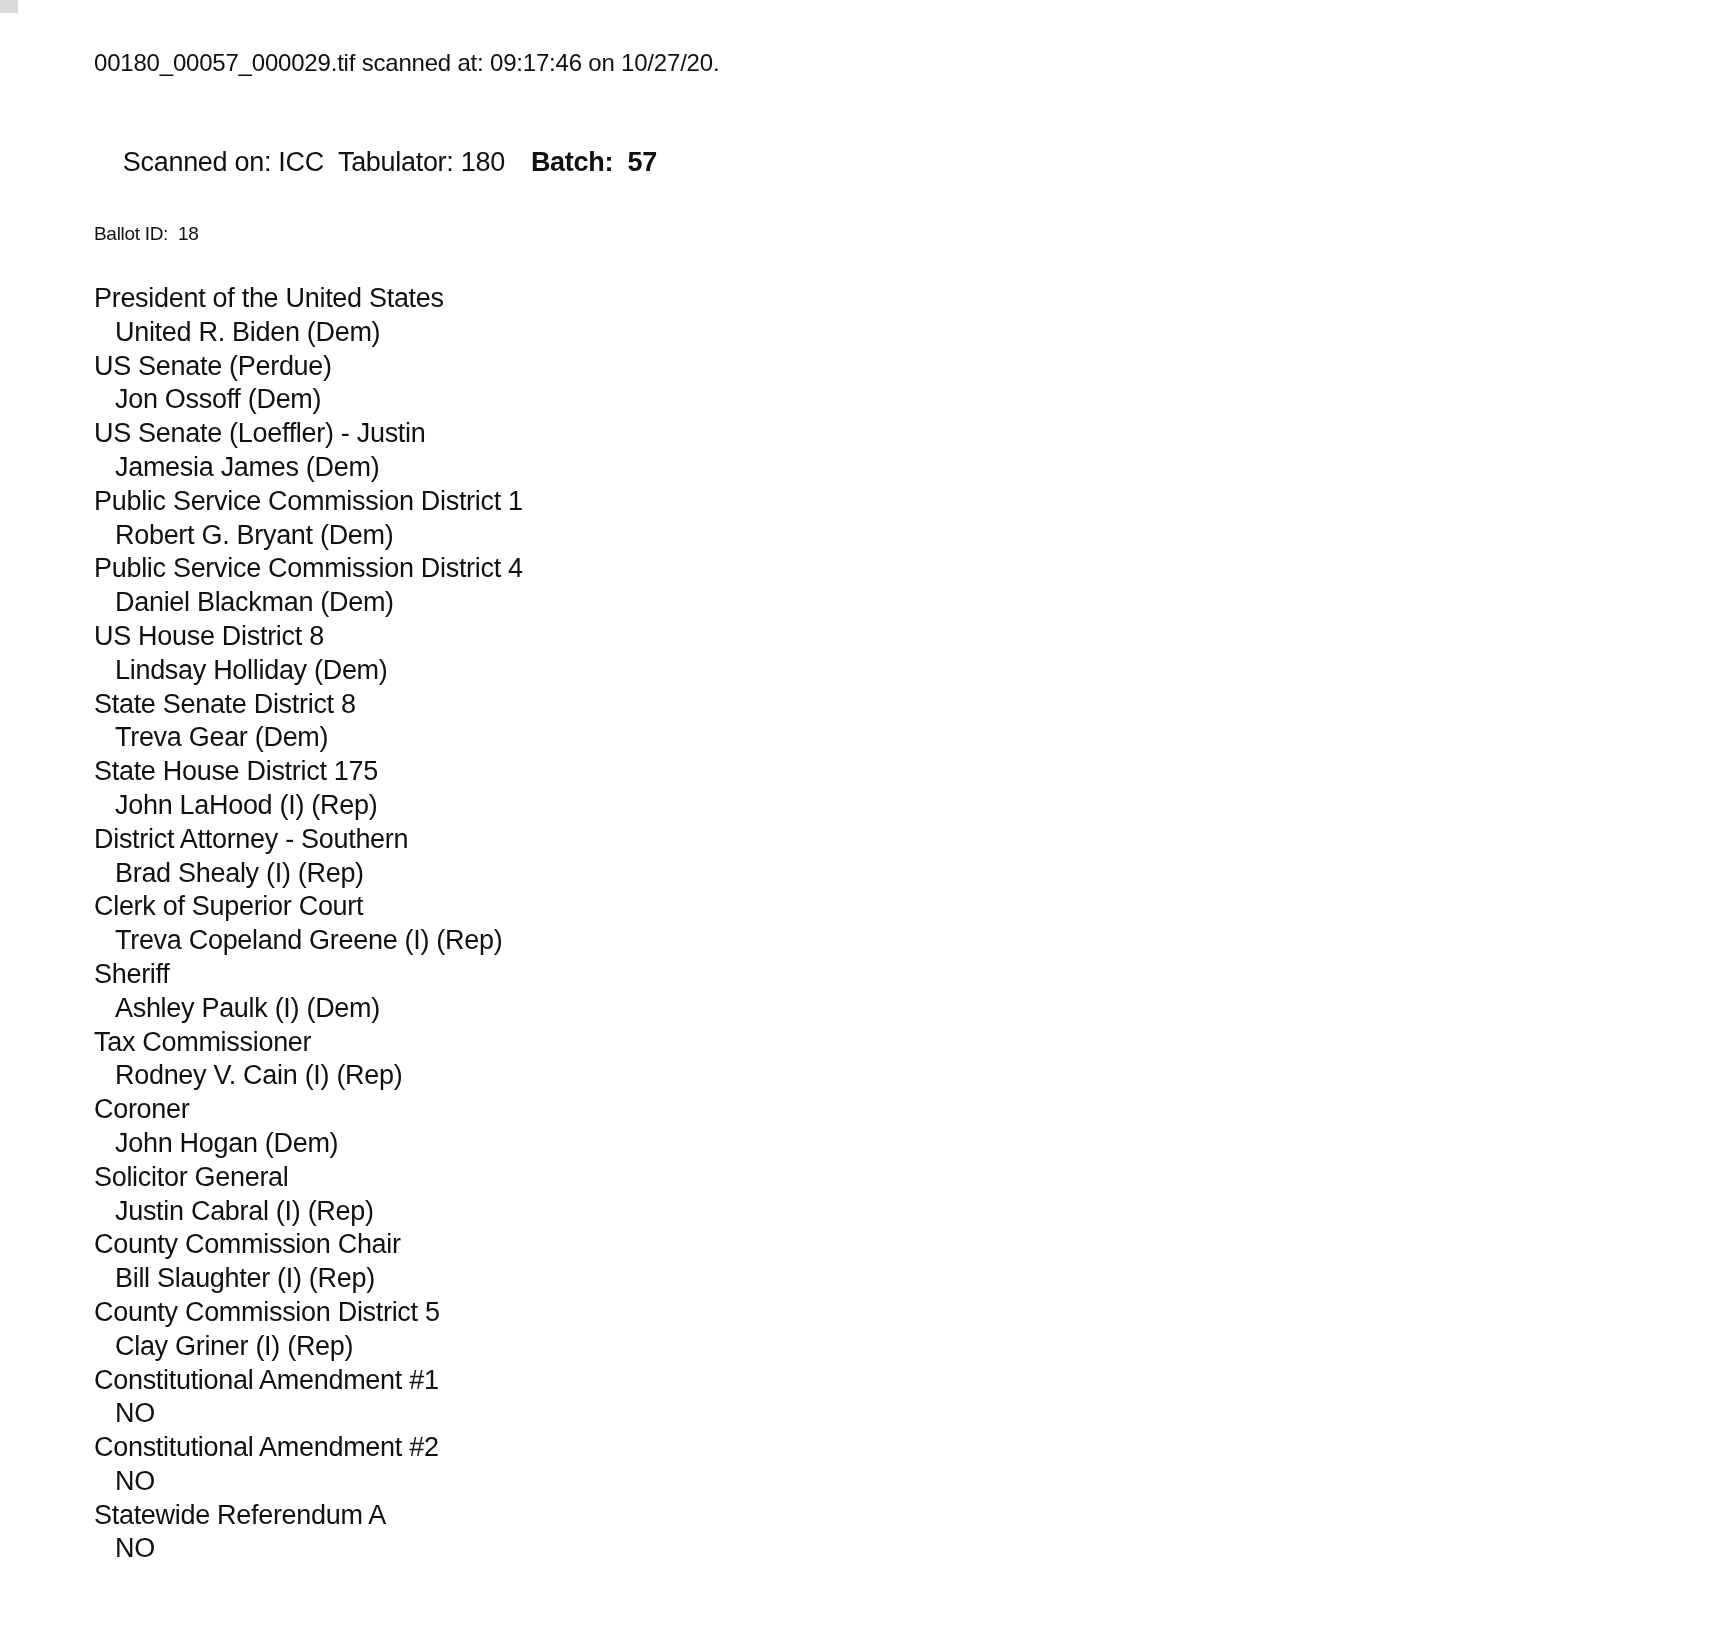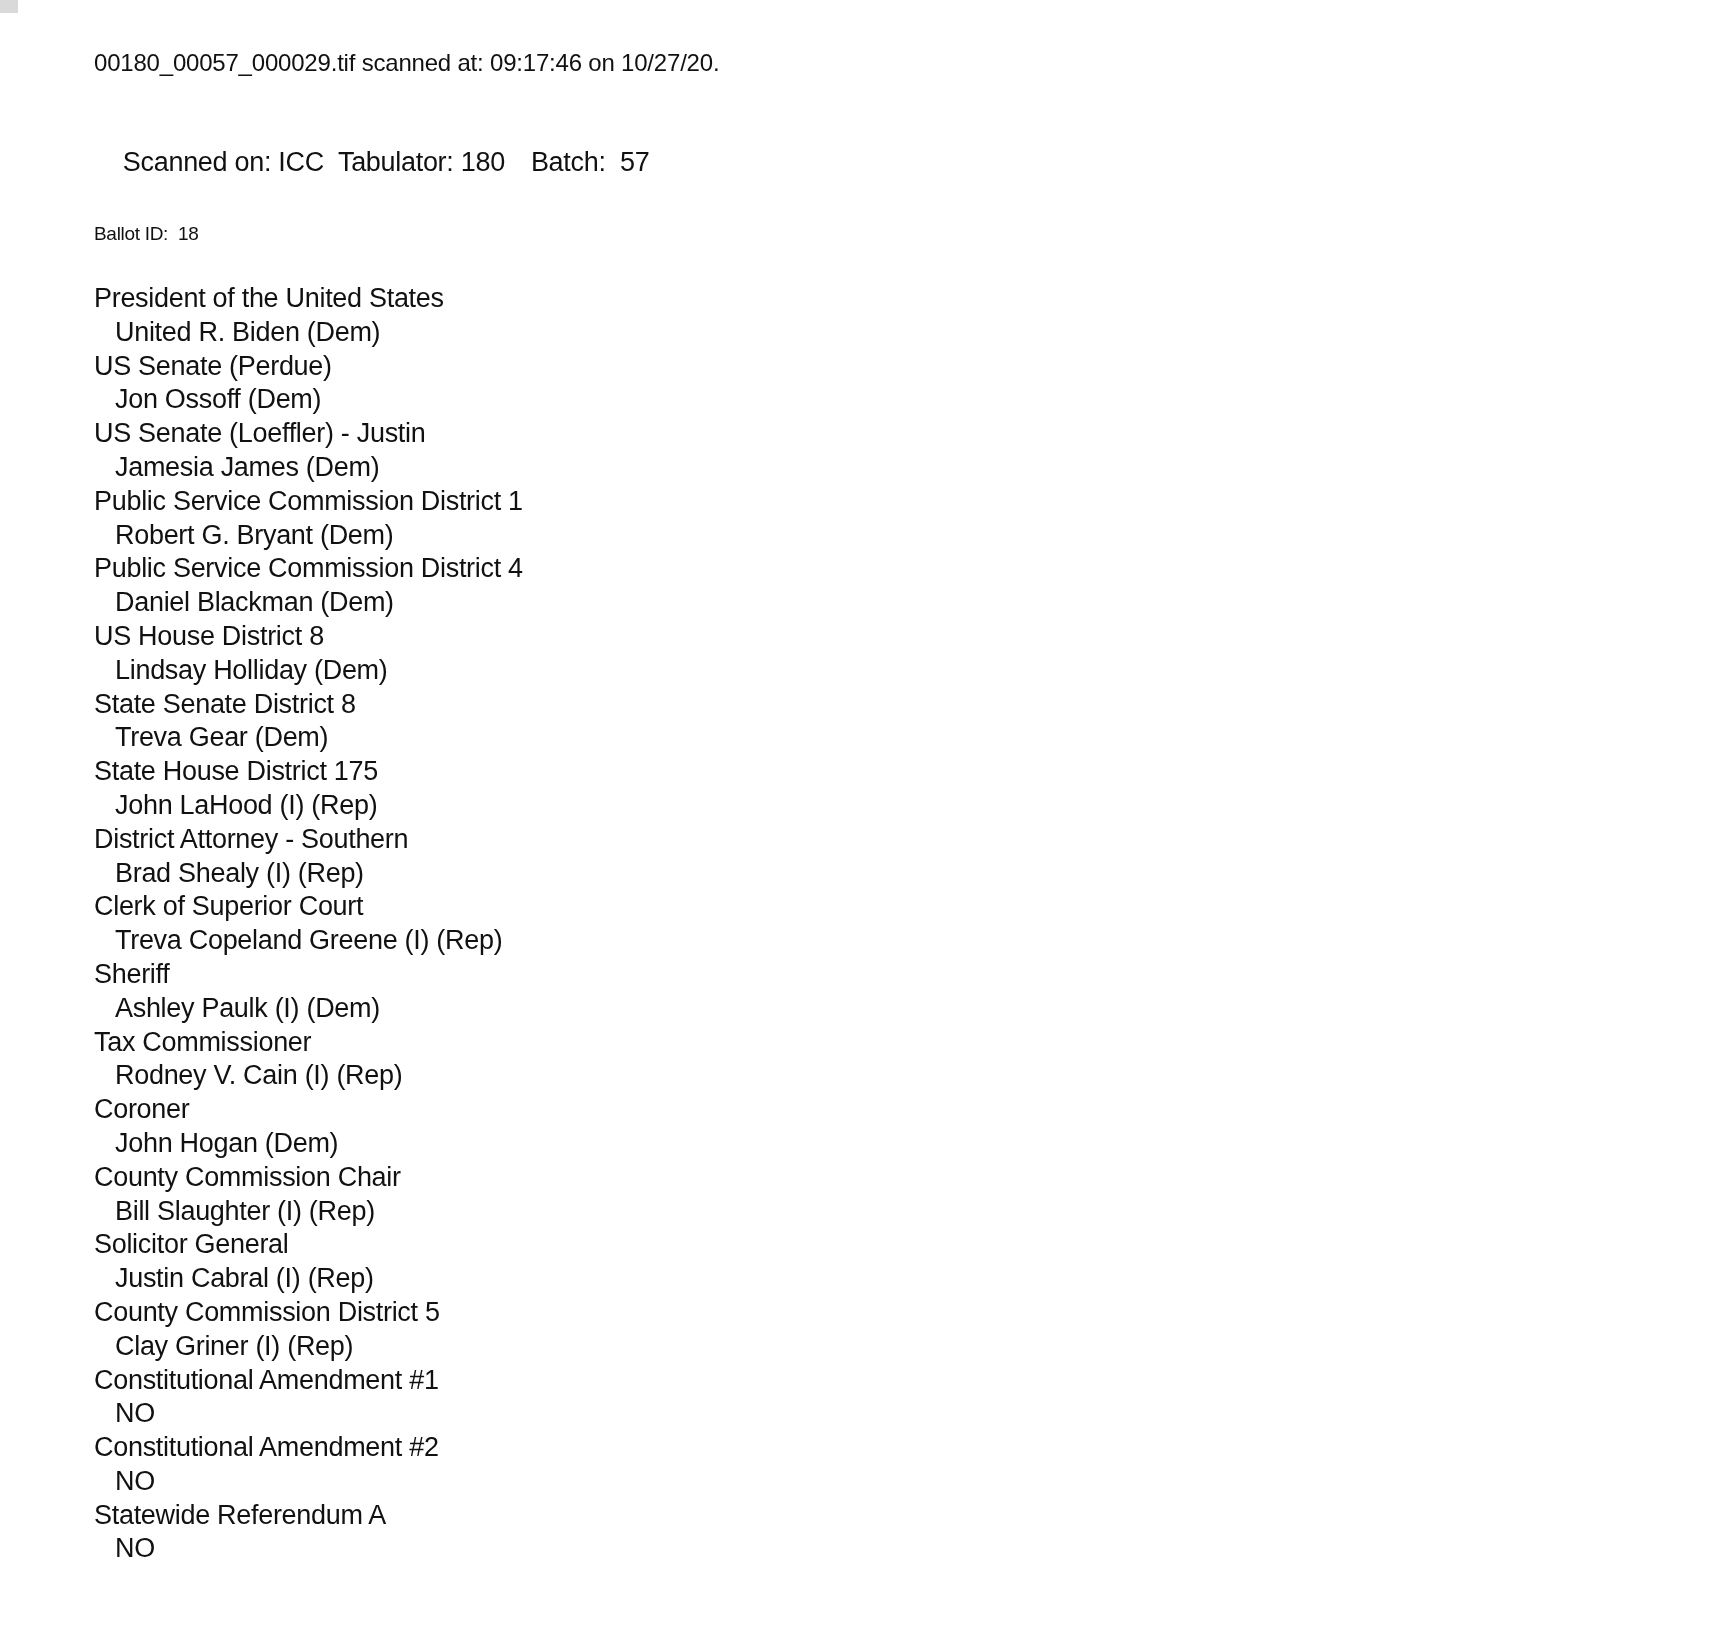--- a/index.html
+++ b/index.html
@@ -38,21 +38,21 @@
     margin-bottom: 30px;
     white-space: pre-wrap;
   }
   .scan-meta {
     font-size: 27px;
     line-height: 36px;
     letter-spacing: -0.3px;
     white-space: pre-wrap;
   }
   .seg-tabulator { margin-left: 14px; }
-  .seg-batch { margin-left: 26px; }
+  .seg-batch { margin-left: 26px; font-weight: bold; }
   .ballot-id {
     font-size: 19px;
     line-height: 36px;
     letter-spacing: -0.3px;
     white-space: pre-wrap;
   }
   .contest-list {
     margin-top: 30px;
     font-size: 27px;
     line-height: 33.8px;
@@ -128,26 +128,26 @@
       </div>
       <div class="contest-row">
         <div class="contest-title">Tax Commissioner</div>
         <div class="contest-selection">Rodney V. Cain (I) (Rep)</div>
       </div>
       <div class="contest-row">
         <div class="contest-title">Coroner</div>
         <div class="contest-selection">John Hogan (Dem)</div>
       </div>
       <div class="contest-row">
+        <div class="contest-title">Solicitor General</div>
+        <div class="contest-selection">Justin Cabral (I) (Rep)</div>
+      </div>
+      <div class="contest-row">
         <div class="contest-title">County Commission Chair</div>
         <div class="contest-selection">Bill Slaughter (I) (Rep)</div>
-      </div>
-      <div class="contest-row">
-        <div class="contest-title">Solicitor General</div>
-        <div class="contest-selection">Justin Cabral (I) (Rep)</div>
       </div>
       <div class="contest-row">
         <div class="contest-title">County Commission District 5</div>
         <div class="contest-selection">Clay Griner (I) (Rep)</div>
       </div>
       <div class="contest-row">
         <div class="contest-title">Constitutional Amendment #1</div>
         <div class="contest-selection">NO</div>
       </div>
       <div class="contest-row">

